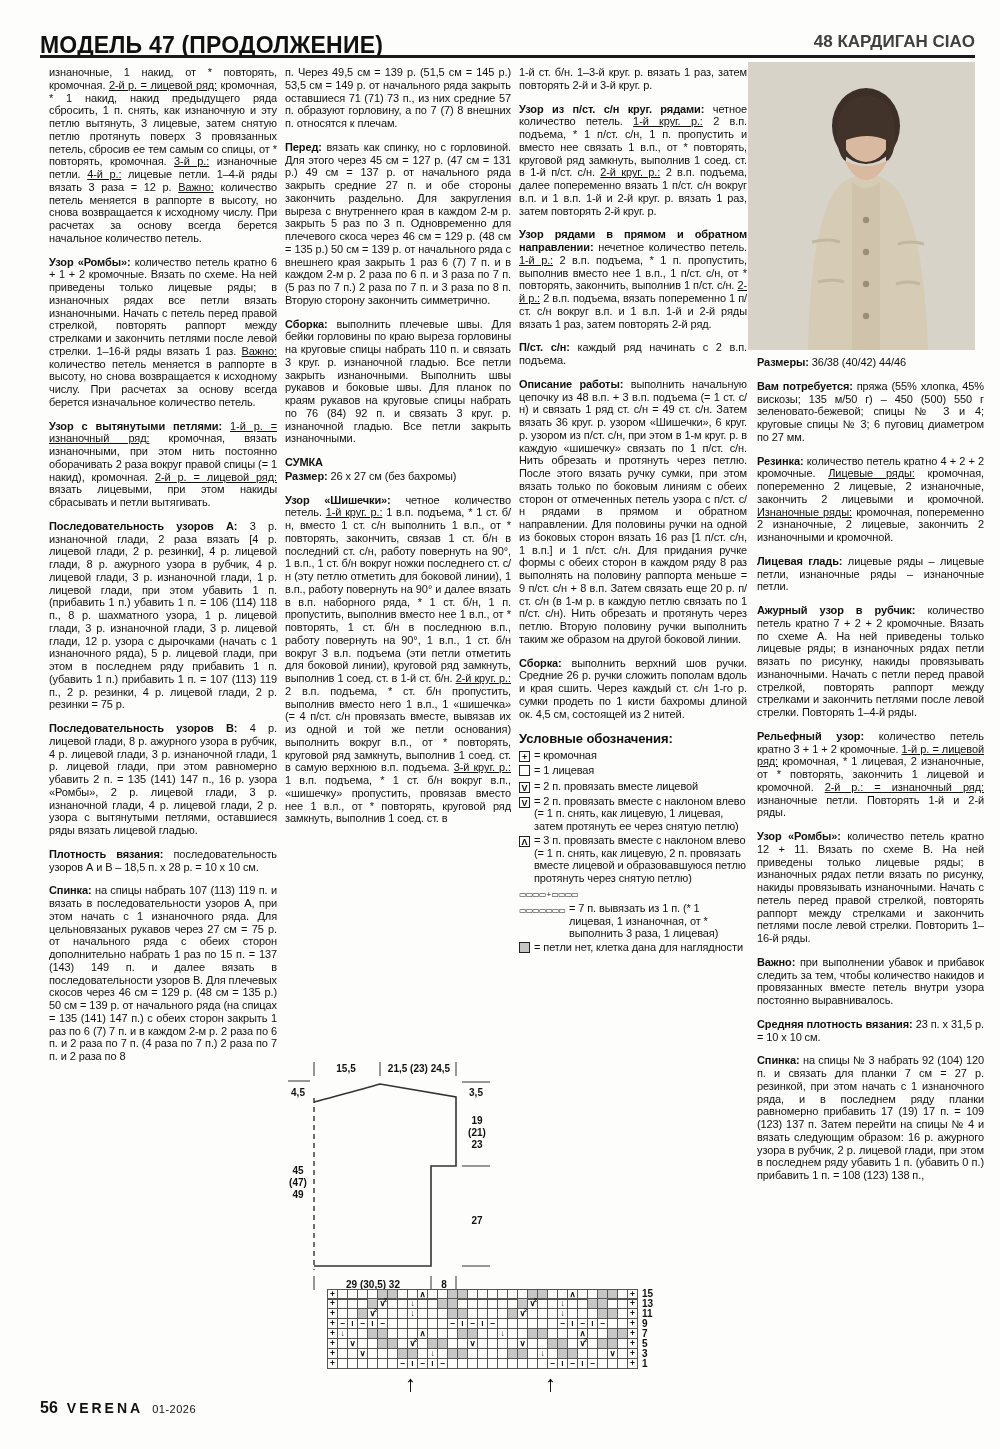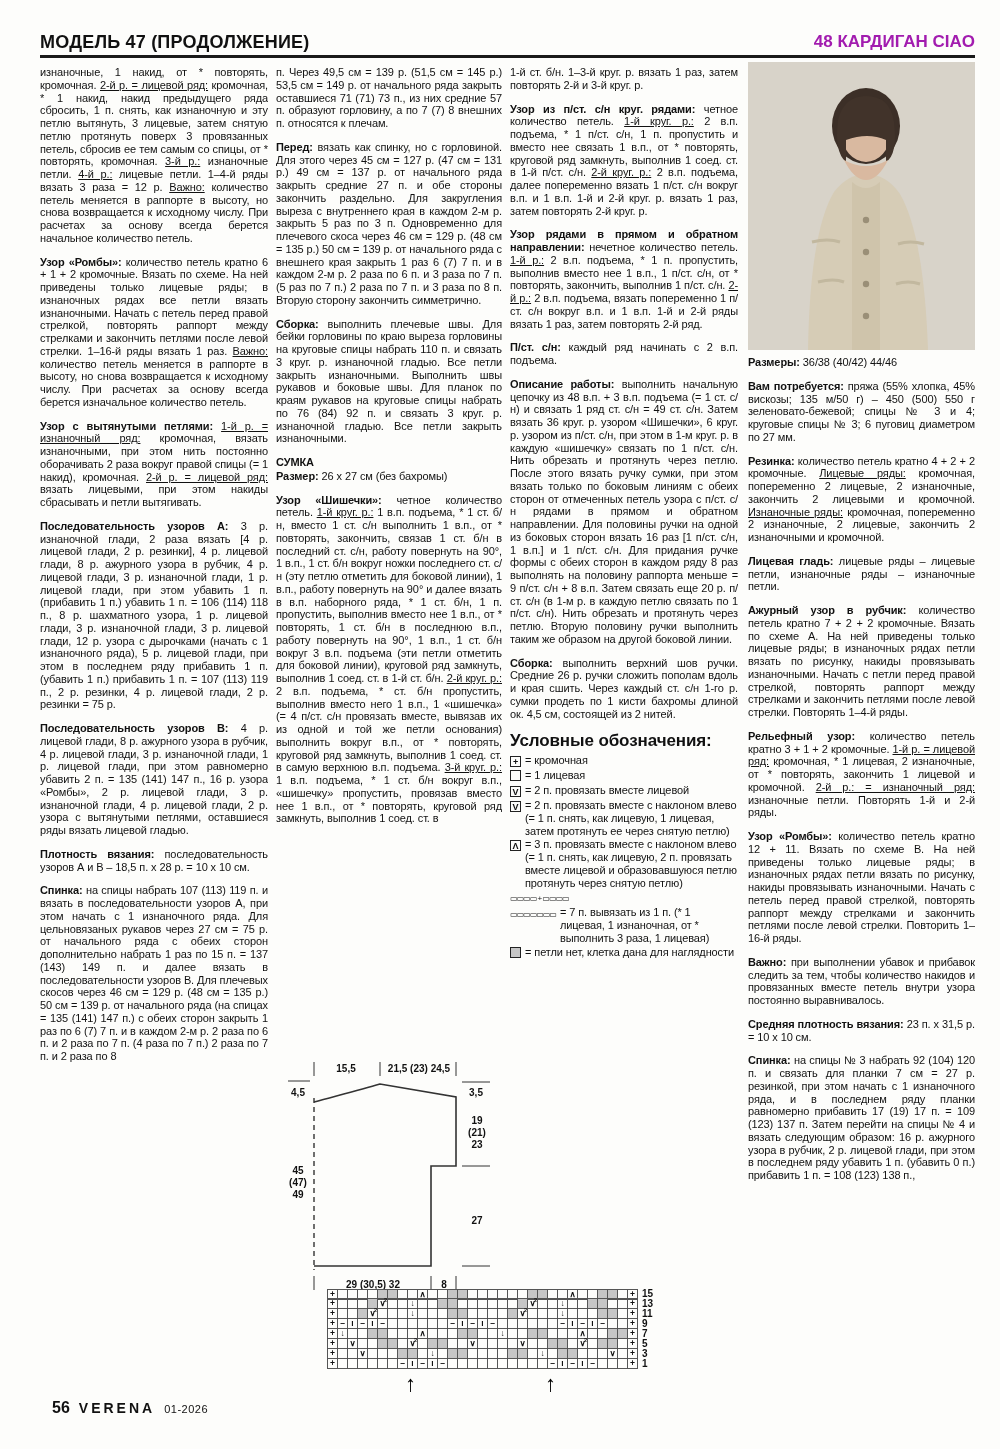--- a/index.html
+++ b/index.html
@@ -1,36 +1,36 @@
 <!DOCTYPE html>
 <html><head>
 <meta charset="utf-8">
 <style>
   html,body{margin:0;padding:0;background:#888;}
   .page{position:relative;width:1000px;height:1449px;background:#fdfdfb;margin:0 auto;
         font-family:"Liberation Sans",sans-serif;color:#111;overflow:hidden;}
   
-  .hdr-left{position:absolute;left:40px;top:32px;font-size:18px;font-weight:bold;letter-spacing:.2px;}
+  .hdr-left{position:absolute;left:40px;top:32px;font-size:23px;font-weight:bold;letter-spacing:.2px;}
   .hdr-right{position:absolute;left:640px;top:32px;width:335px;text-align:right;font-size:17px;font-weight:bold;}
   .hdr-rule{position:absolute;left:40px;top:55px;width:935px;height:3px;background:#1a1a1a;}
   
-  .col{position:absolute;top:66px;text-align:justify;font-size:11px;line-height:1.16;letter-spacing:-.1px;}
+  .col{position:absolute;top:66px;text-align:justify;font-size:11px;line-height:1.16;letter-spacing:-.1px;margin-left:9px;}
   #col1{left:40px;width:228px;height:1334px;overflow:hidden;}
   #col2{left:276px;width:226px;height:984px;overflow:hidden;}
   #col3{left:510px;width:228px;height:1220px;overflow:hidden;}
   #col4{left:748px;top:356px;width:227px;height:1046px;overflow:hidden;}
   .para{margin:0 0 11px 0;}
   .para.h{margin-bottom:1px;font-weight:bold;}
   .lead{font-weight:bold;}
   .lead:not(:empty)::after{content:" ";}
   u{text-underline-offset:1px;}
   
   .photo{position:absolute;left:748px;top:62px;width:227px;height:288px;overflow:hidden;background:#dedbd3;}
   
-  .legend-title{font-weight:bold;font-size:17px;margin:4px 0 3px;}
+  .legend-title{font-weight:bold;font-size:13px;margin:4px 0 3px;}
   .legend-item{display:flex;margin:0 0 1px 0;text-align:left;}
   .lsym{margin:1px 4px 0 0;}
   .sym{flex:0 0 auto;display:inline-block;width:11px;height:11px;border:1px solid #222;
        font-size:9px;line-height:10px;text-align:center;font-weight:bold;box-sizing:border-box;}
   .sym-gray{background:#c6c6c6;}
   .sym-text{flex:0 0 auto;display:inline-block;border:none;font-size:8px;line-height:12px;letter-spacing:-1px;}
   .ltext{flex:1;}
   
   .schematic{position:absolute;left:284px;top:1050px;margin-top:6px;}
   .schematic text{font-size:10px;font-weight:bold;fill:#111;}
@@ -40,32 +40,32 @@
   .cc{box-sizing:border-box;width:11px;height:11px;margin:-1px 0 0 -1px;border:1px solid #555;
       font-size:8.5px;line-height:9px;text-align:center;font-weight:bold;flex:0 0 auto;position:relative;color:#111;}
   .crow:first-child .cc{margin-top:0;}
   .cc:first-child{margin-left:0;}
   .cg{background:#c6c6c6;}
   .cw::after{content:"2";position:absolute;top:-2px;right:0;font-size:5.5px;line-height:6px;}
   .crnum{flex:0 0 auto;font-size:10px;font-weight:bold;line-height:10px;padding-left:4px;}
   .chart-arrows{position:relative;height:32px;}
   .carrow{position:absolute;top:2px;font-size:22px;font-weight:bold;color:#000;line-height:26px;}
   
-  .footer{position:absolute;left:52px;top:1399px;font-size:12px;display:flex;align-items:baseline;gap:9px;}
+  .footer{position:absolute;left:40px;top:1399px;font-size:12px;display:flex;align-items:baseline;gap:9px;}
   .pgnum{font-size:16px;font-weight:bold;}
   .mag{font-weight:bold;letter-spacing:3px;font-size:14px;}
   .issue{font-size:11px;letter-spacing:.5px;}
 </style>
 </head>
 <body>
 
 <div class="page">
 
   <div class="hdr-left">МОДЕЛЬ 47 (ПРОДОЛЖЕНИЕ)</div>
-  <div class="hdr-right" style="color:#a21caf;">48 КАРДИГАН CIAO</div>
+  <div class="hdr-right" style="color:#404040;">48 КАРДИГАН CIAO</div>
   <div class="hdr-rule"></div>
 
   <div class="photo">
     <svg width="227" height="288" viewBox="0 0 227 288">
       <rect x="0" y="0" width="227" height="288" fill="#ddd9d0"></rect>
       <rect x="0" y="0" width="227" height="288" fill="#cfc9bd" opacity="0.35"></rect>
       <ellipse cx="118" cy="64" rx="34" ry="38" fill="#3c2f27"></ellipse>
       <ellipse cx="118" cy="72" rx="24" ry="28" fill="#d9b9a0"></ellipse>
       <path d="M90,58 Q96,34 118,34 Q142,34 146,60 Q150,92 138,100 L138,78 Q120,70 98,78 L98,100 Q86,90 90,58 Z" fill="#41332a"></path>
       <path d="M60,288 Q62,170 86,130 Q100,112 118,112 Q138,112 152,132 Q176,174 180,288 Z" fill="#d6ccb6"></path>

